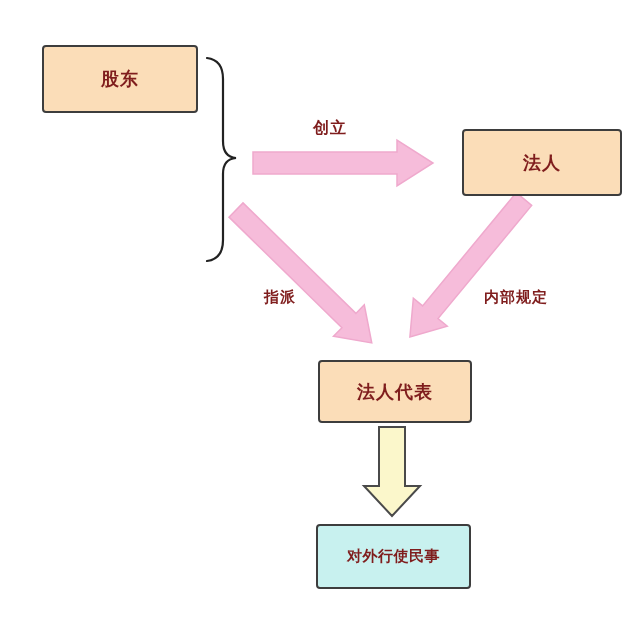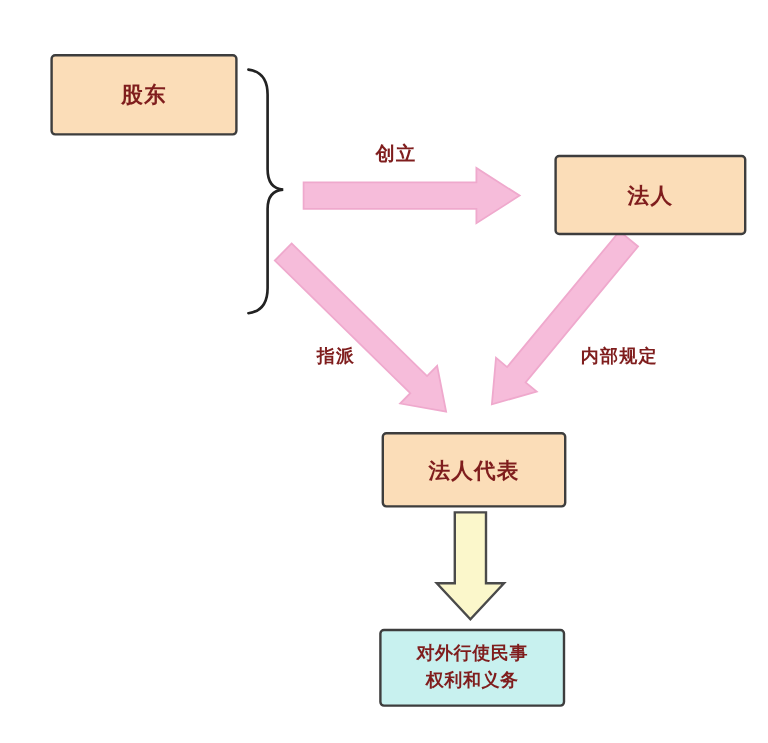--- a/index.html
+++ b/index.html
@@ -59,21 +59,20 @@
   <div class="box" style="left:318px; top:360px; width:150px; height:59px;">
     <span>法人代表</span>
   </div>
 
   <div class="box" style="left:462px; top:129px; width:156px; height:63px;">
     <span>法人</span>
   </div>
 
   <div class="box cyan" style="left:316px; top:524px; width:151px; height:61px;">
     <span>对外行使民事</span>
-    <span>权利和义务</span>
   </div>
 
   <div class="lbl center" style="left:300px; top:118px; width:60px; font-size:16px;">创立</div>
 
   <div class="lbl" style="left:244px; top:288px;margin-left:20px;">指派</div>
 
   <div class="lbl" style="left:484px; top:288px;">内部规定</div>
 
 </div>
 

